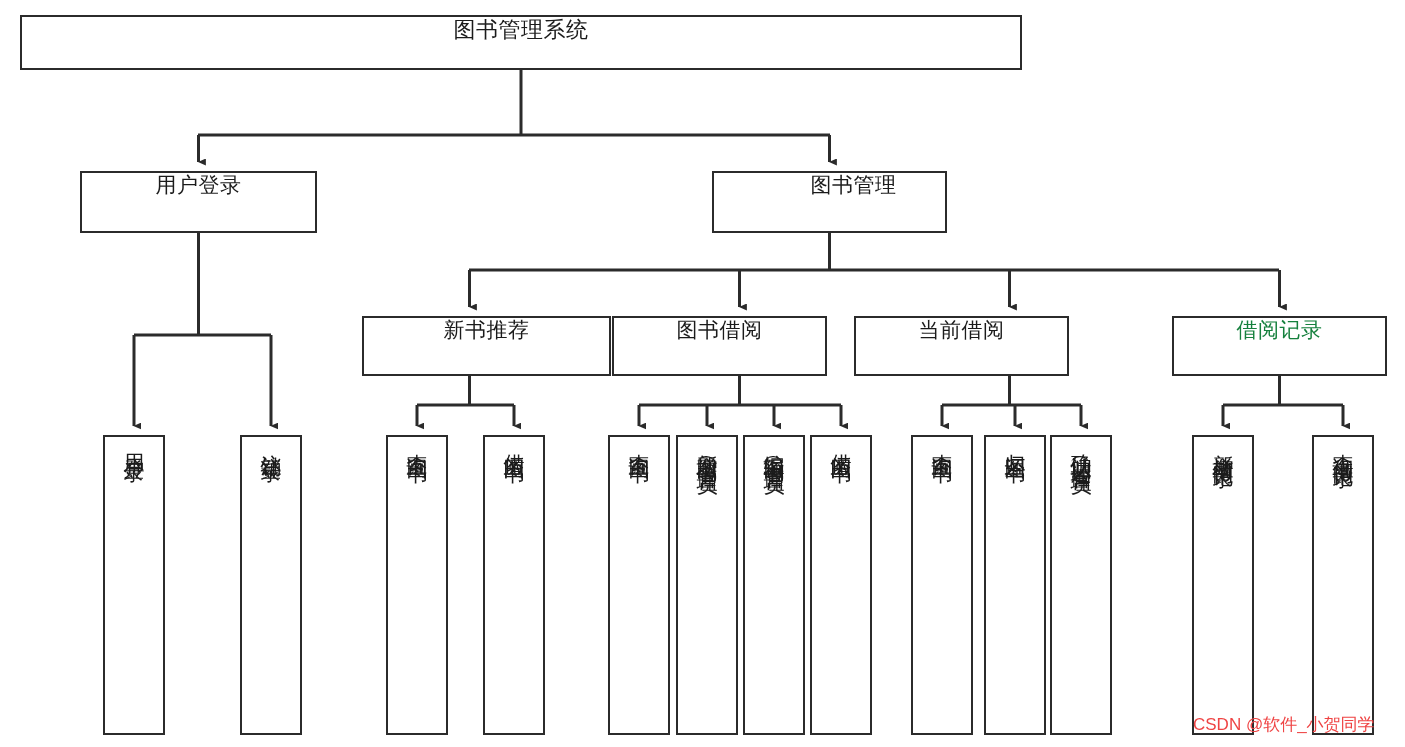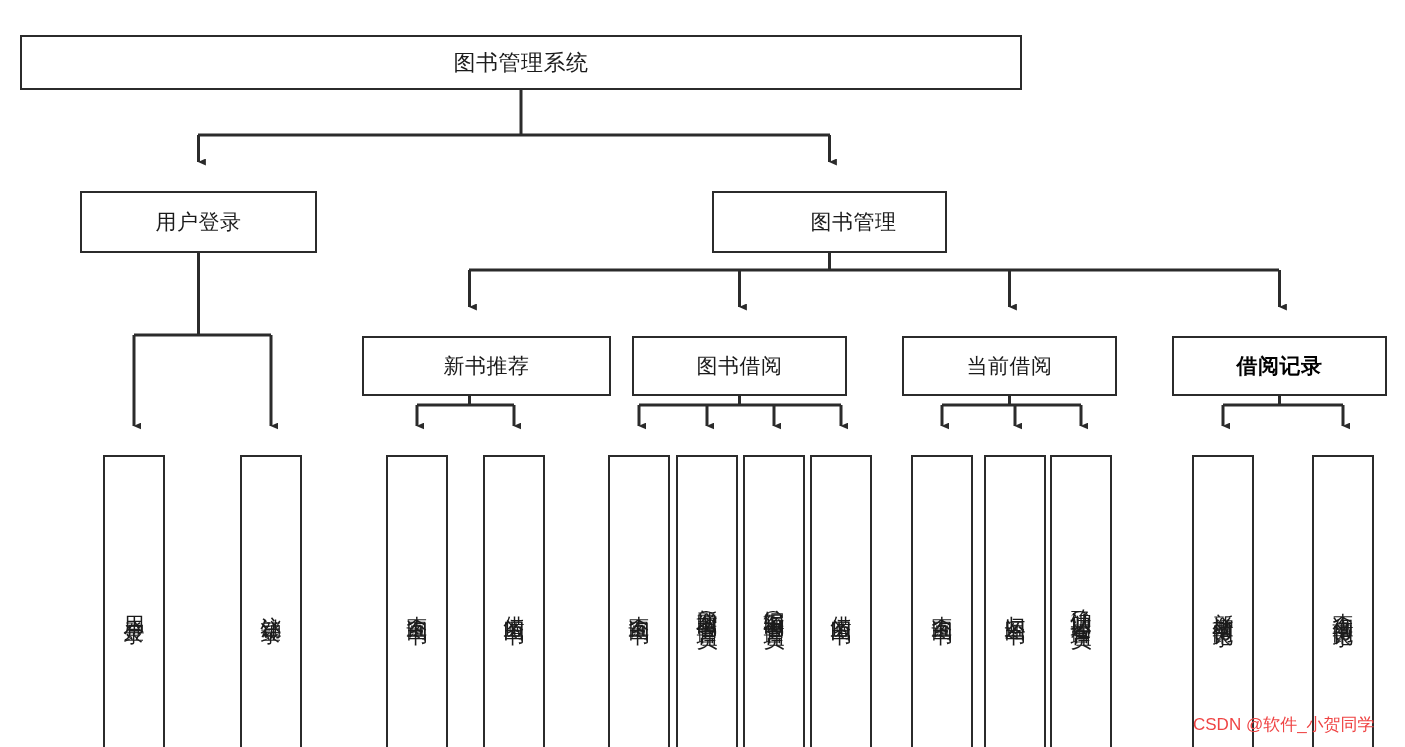--- a/index.html
+++ b/index.html
@@ -21,24 +21,23 @@
     top: 0;
     width: 1405px;
     height: 747px;
   }
   .node {
     position: absolute;
     box-sizing: border-box;
     background: #ffffff;
     border: 2px solid #0c4a6e;
     display: flex;
-    align-items: center;
+    align-items: flex-start;
     justify-content: center;
     z-index: 2;
-    margin-top: 20px;
   }
   .node-label {
     color: #1b1b1b;
     font-size: 21px;
     line-height: 1.15;
     letter-spacing: 0.5px;
     white-space: nowrap;
     text-align: center;
   }
   .node.leaf .node-label {
@@ -112,28 +111,28 @@
       </div>
       <div class="node" style="left: 80px; top: 171px; width: 237px; height: 62px; border-color: rgb(43, 43, 43); background: rgb(255, 255, 255);">
         <span class="node-label" style="color: rgb(27, 27, 27);">用户登录</span>
       </div>
       <div class="node" style="left: 712px; top: 171px; width: 235px; height: 62px; border-color: rgb(43, 43, 43); background: rgb(255, 255, 255); padding-left: 48px;">
         <span class="node-label" style="color: rgb(27, 27, 27);">图书管理</span>
       </div>
       <div class="node" style="left: 362px; top: 316px; width: 249px; height: 60px; border-color: rgb(43, 43, 43); background: rgb(255, 255, 255);">
         <span class="node-label" style="color: rgb(27, 27, 27);">新书推荐</span>
       </div>
-      <div class="node" style="left: 632px; top: 316px; width: 215px; height: 60px; border-color: rgb(43, 43, 43); background: rgb(255, 255, 255);">
+      <div class="node" style="left: 612px; top: 316px; width: 215px; height: 60px; border-color: rgb(43, 43, 43); background: rgb(255, 255, 255);">
         <span class="node-label" style="color: rgb(27, 27, 27);">图书借阅</span>
       </div>
-      <div class="node" style="left: 902px; top: 316px; width: 215px; height: 60px; border-color: rgb(43, 43, 43); background: rgb(255, 255, 255);">
+      <div class="node" style="left: 854px; top: 316px; width: 215px; height: 60px; border-color: rgb(43, 43, 43); background: rgb(255, 255, 255);">
         <span class="node-label" style="color: rgb(27, 27, 27);">当前借阅</span>
       </div>
       <div class="node" style="left: 1172px; top: 316px; width: 215px; height: 60px; border-color: rgb(43, 43, 43); background: rgb(255, 255, 255);">
-        <span class="node-label" style="color: #000000; font-weight: bold;">借阅记录</span>
+        <span class="node-label" style="color: #15803d;">借阅记录</span>
       </div>
       <div class="node leaf" style="left: 103px; top: 435px; width: 62px; height: 300px; border-color: rgb(43, 43, 43); background: rgb(255, 255, 255);">
         <span class="node-label" style="color: rgb(27, 27, 27);">用户登录</span>
       </div>
       <div class="node leaf" style="left: 240px; top: 435px; width: 62px; height: 300px; border-color: rgb(43, 43, 43); background: rgb(255, 255, 255);">
         <span class="node-label" style="color: rgb(27, 27, 27);">注销登录</span>
       </div>
       <div class="node leaf" style="left: 386px; top: 435px; width: 62px; height: 300px; border-color: rgb(43, 43, 43); background: rgb(255, 255, 255);">
         <span class="node-label" style="color: rgb(27, 27, 27);">查询图书</span>
       </div>

